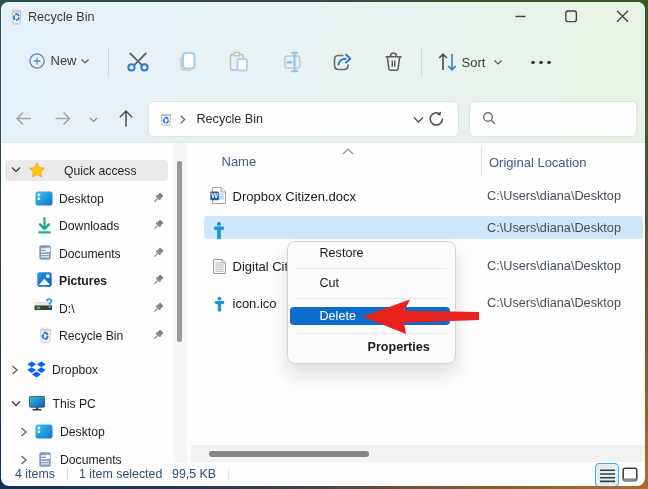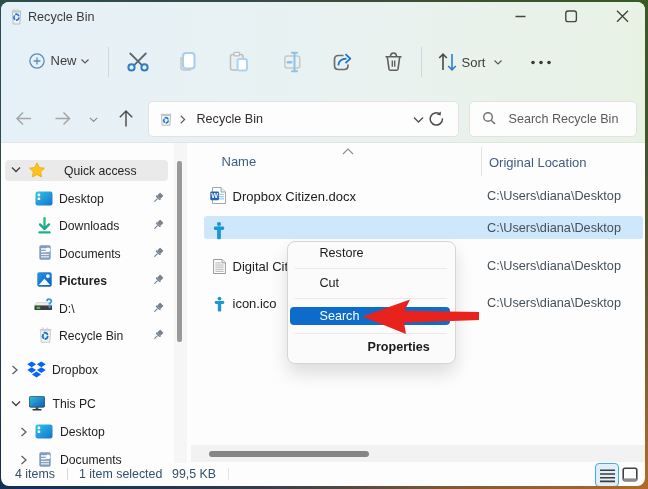--- a/index.html
+++ b/index.html
@@ -140,21 +140,20 @@
   <svg class="abs" style="left:428.5px;top:111px" width="15" height="15" viewBox="0 0 15 15">
     <path d="M11.2,3.2 A6.1,6.1 0 1 0 13.4,7.3" fill="none" stroke="#4c4c4c" stroke-width="1.5"></path>
     <path d="M11.9,0.6 L11.6,4.6 L7.7,3.6 Z" fill="#4c4c4c"></path>
   </svg>
 
   <div class="box" style="left:469px;top:100.5px;width:167.5px;height:36.5px;"></div>
   <svg class="abs" style="left:482px;top:111px" width="15" height="15" viewBox="0 0 15 15">
     <circle cx="6" cy="6" r="4.3" fill="none" stroke="#707070" stroke-width="1.4"></circle>
     <line x1="9.2" y1="9.2" x2="13" y2="13" stroke="#707070" stroke-width="1.4"></line>
   </svg>
-  <div class="txt" style="left:508.5px;top:112.8px;font-size:12.6px;color:#5a5a5a;">Search Recycle Bin</div>
 
   <div class="abs" style="left:5px;top:160px;width:163px;height:21px;background:#eaeaea;border-radius:4px;"></div>
   <svg class="abs" style="left:10.5px;top:166px" width="10" height="8" viewBox="0 0 10 8">
     <path d="M1,1.5 L5,5.5 L9,1.5" fill="none" stroke="#3f3f3f" stroke-width="1.3"></path>
   </svg>
   <svg class="abs" style="left:28.5px;top:162px" width="16" height="16" viewBox="0 0 16 16">
     <path d="M8,0.8 L10.3,5.5 L15.4,6.2 L11.7,9.8 L12.6,14.9 L8,12.5 L3.4,14.9 L4.3,9.8 L0.6,6.2 L5.7,5.5 Z" fill="#ffc413" stroke="#f2a50c" stroke-width="0.8" stroke-linejoin="round"></path>
   </svg>
   <div class="sideitem" style="left:64px;top:165px;">Quick access</div>
 
@@ -393,21 +392,21 @@
     <rect x="1.2" y="1.2" width="13.6" height="12.4" rx="1.8" fill="none" stroke="#414141" stroke-width="1.6"></rect>
     <rect x="1.2" y="11.4" width="13.6" height="2.6" fill="#8a8a8a"></rect>
   </svg>
 
   <div class="menu"></div>
   <div class="mitem" style="top:247.4px;">Restore</div>
   <div class="msep" style="left:295px;top:268px;"></div>
   <div class="mitem" style="top:277.2px;">Cut</div>
   <div class="msep" style="left:295px;top:298.3px;"></div>
   <div class="abs" style="left:290px;top:307.3px;width:160px;height:17.8px;background:#0d6cca;border-radius:4px;"></div>
-  <div class="mitem" style="top:309.9px;color:#fff;">Search</div>
+  <div class="mitem" style="top:309.9px;color:#fff;">Delete</div>
   <div class="msep" style="left:295px;top:333px;"></div>
   <div class="mitem" style="top:341.4px;font-weight:bold;padding-left:48px;">Properties</div>
 
   <svg class="abs" style="left:355px;top:292px" width="130" height="48" viewBox="0 0 130 48">
     <path d="M7.5,24.5 L55,7.5 L49.5,18.8 L124,20 L124,28 L49,30.8 L51,42 Z" fill="#e8231d"></path>
   </svg>
 
 </div>
 </div>
 </div>

